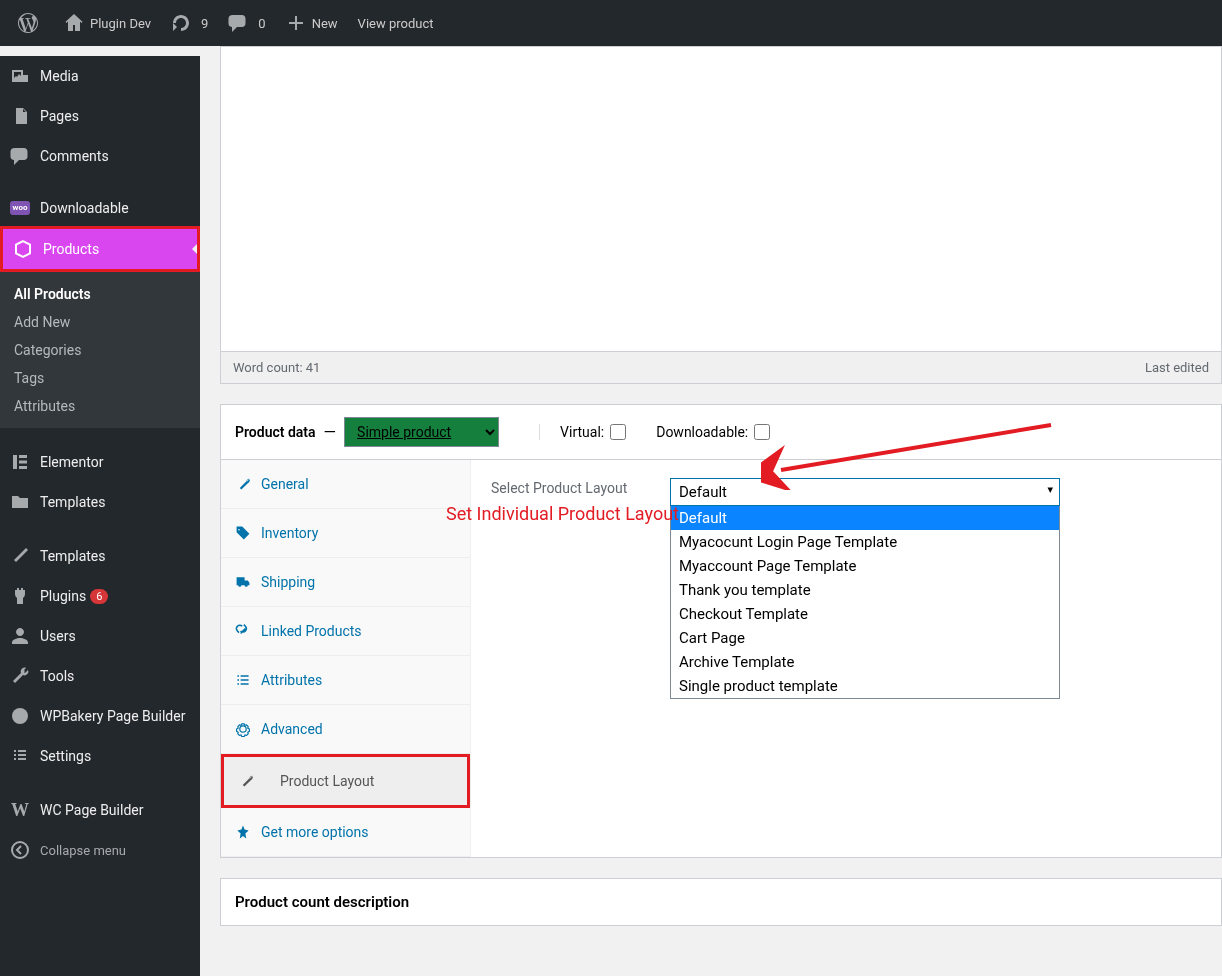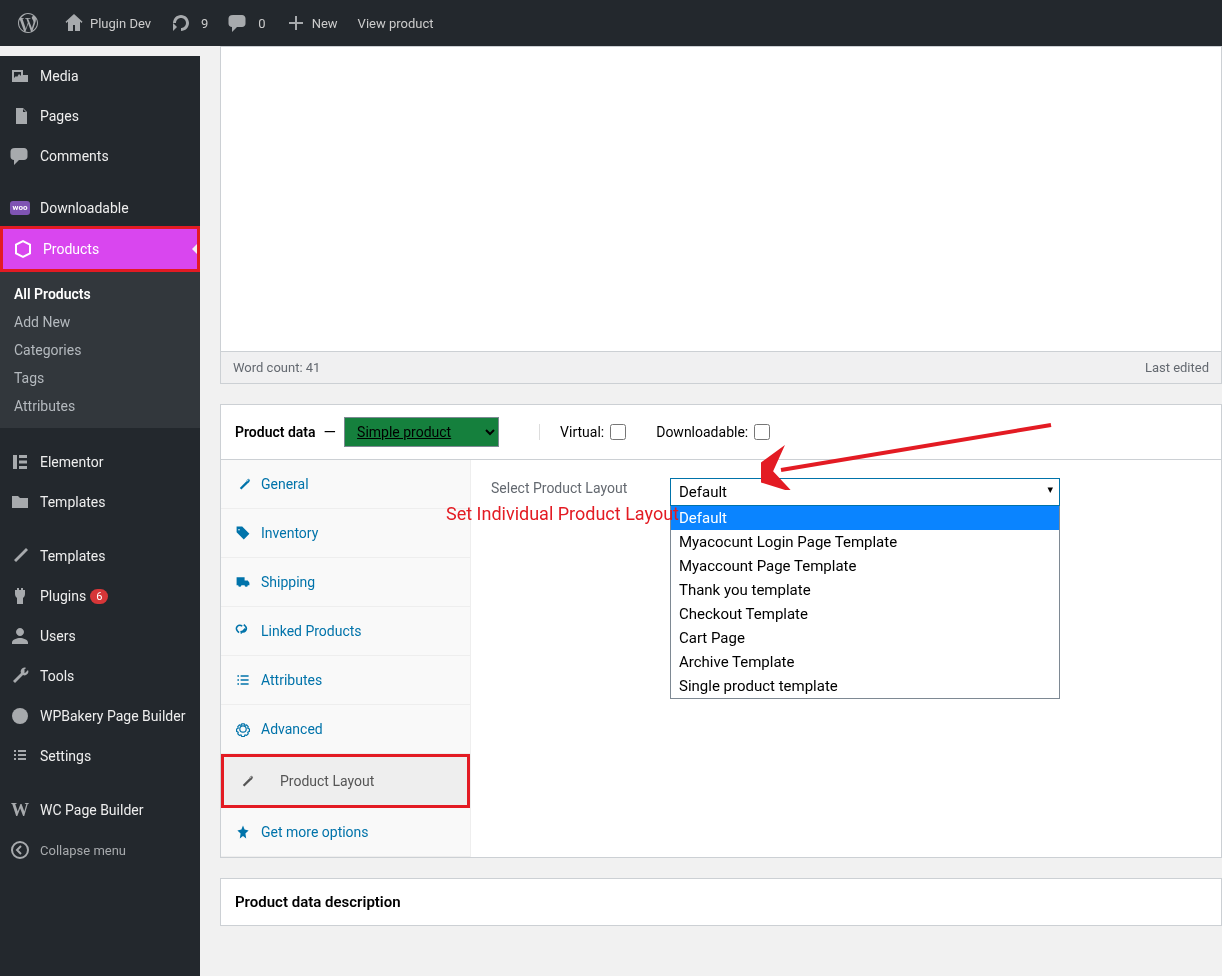--- a/index.html
+++ b/index.html
@@ -359,15 +359,15 @@
                 <path d="M0,0 L12,6 L0,12 L4,6 z" fill="#e31b23"></path>
               </marker>
             </defs>
           <line x1="290" y1="10" x2="20" y2="55" stroke="#e31b23" stroke-width="4" marker-end="url(#ah)"></line>
         </svg>
       </div>
     </div>
   </div>
 
   <div class="short-desc">
-    <h2>Product data description</h2>
+    <h2>Product count description</h2>
   </div>
 </div>
 
 </body></html>

